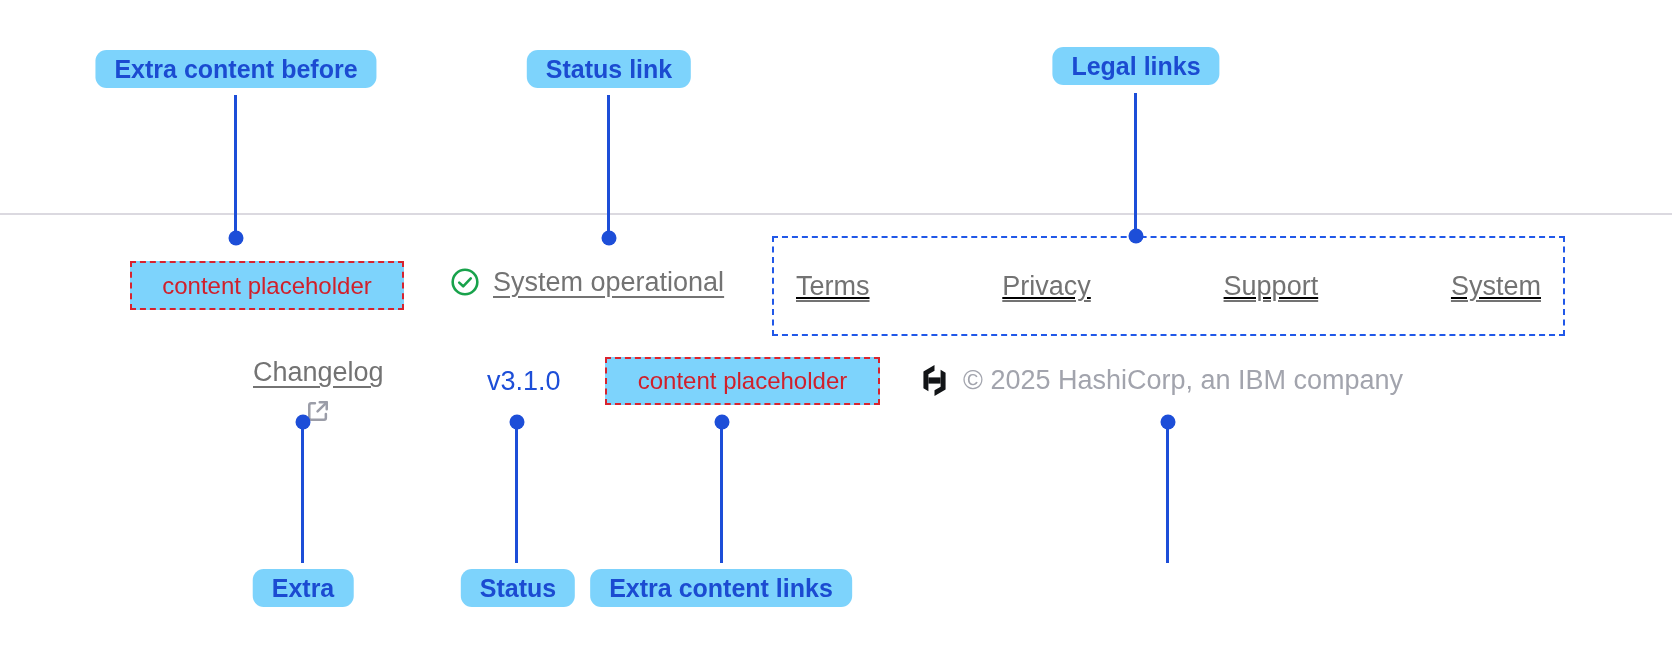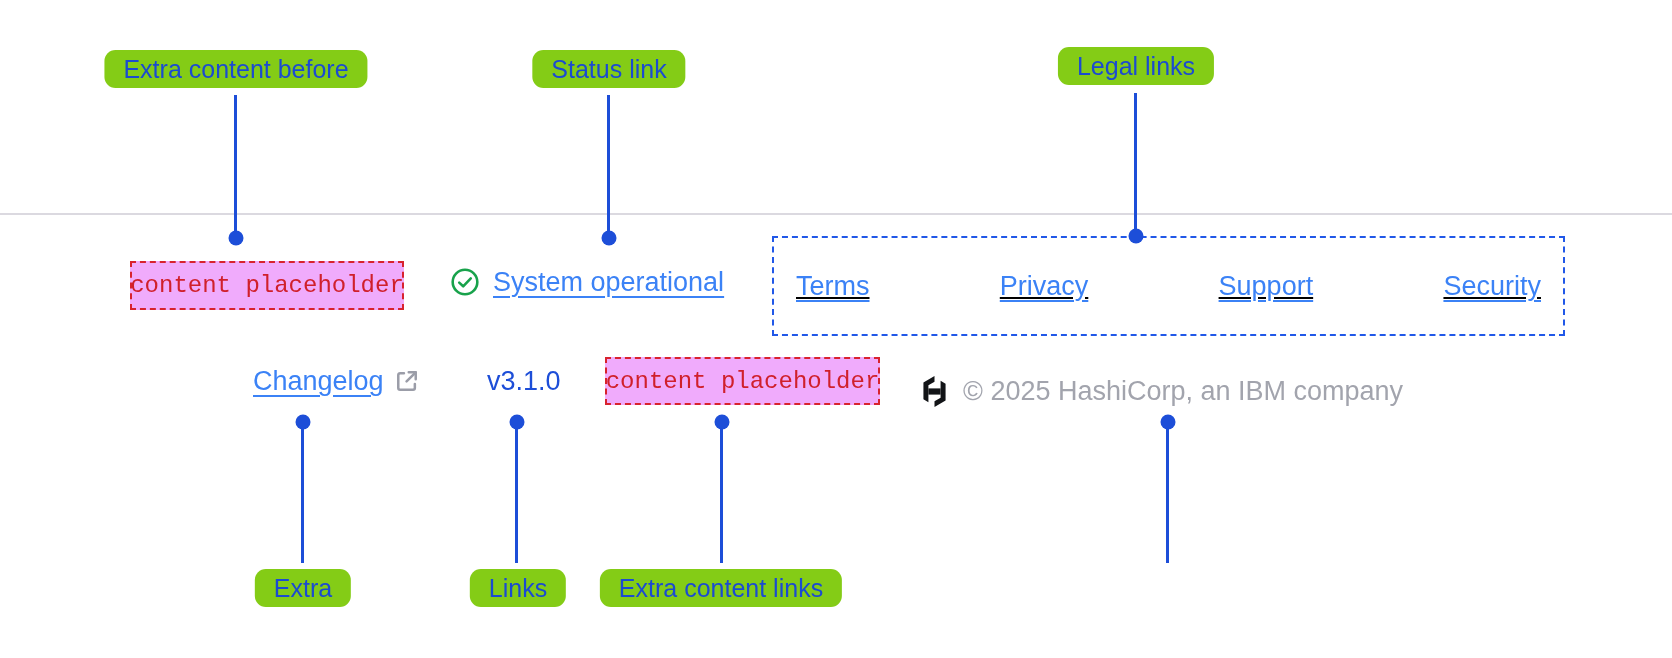--- a/index.html
+++ b/index.html
@@ -5,21 +5,21 @@
   html,body{margin:0;padding:0;background:#ffffff;}
   .canvas{
     position:relative;width:1672px;height:658px;background:#ffffff;overflow:hidden;
     font-family:"Liberation Sans","DejaVu Sans",sans-serif;
   }
   .divider{position:absolute;left:0;top:213px;width:1672px;height:2px;background:#dbd9e0;}
 
   
   .pill{
     position:absolute;transform:translateX(-50%);
-    background:#84cc16;color:#1b4bd1;font-size:25px;font-weight:400;
+    background:#7dd3fc;color:#1b4bd1;font-size:25px;font-weight:700;
     padding:6px 19px;border-radius:11px;white-space:nowrap;line-height:1.05;
   }
   .pill.p-before{left:236px;top:50px;}
   .pill.p-status{left:609px;top:50px;}
   .pill.p-legal{left:1136px;top:47px;}
   .pill.p-links{left:303px;top:569px;}
   .pill.p-items{left:518px;top:569px;}
   .pill.p-after{left:721px;top:569px;}
   .pill.p-copyright{left:1168px;top:568px;}
 
@@ -37,41 +37,41 @@
   .d-status{left:609px;top:238px;}
   .d-legal{left:1136px;top:236px;}
   .d-links{left:303px;top:422px;}
   .d-items{left:517px;top:422px;}
   .d-after{left:722px;top:422px;}
   .d-copyright{left:1168px;top:422px;}
 
   
   .placeholder{
     position:absolute;display:flex;align-items:center;justify-content:center;
-    border:2px dashed #d8232e;background:#f0abfc;color:#d0202b;
-    font-family:Liberation Mono, monospace;font-size:24px;
+    border:2px dashed #d8232e;background:#7dd3fc;color:#d0202b;
+    font-family:Liberation Sans, sans-serif;font-size:24px;
     box-sizing:border-box;white-space:nowrap;text-align:center;
   }
   .ph-before{left:130px;top:261px;width:274px;height:49px;}
   .ph-after{left:605px;top:357px;width:275px;height:48px;}
 
   .status{position:absolute;left:450px;top:260px;height:44px;display:flex;align-items:center;gap:13px;}
   .glink{
-    color:#3b82f6;font-size:27px;text-decoration:underline;
+    color:#737373;font-size:27px;text-decoration:underline;
     text-decoration-thickness:2px;text-underline-offset:5px;white-space:nowrap;cursor:pointer;
   }
   .legal-box{
     position:absolute;left:772px;top:236px;width:793px;height:100px;
     border:2px dashed #2158e8;box-sizing:border-box;
     display:flex;align-items:center;justify-content:space-between;padding:0 22px;text-decoration:underline;
   }
-  .row2-link{position:absolute;left:253px;top:357px;height:48px;display:flex;align-items:center;gap:11px;}
+  .row2-link{position:absolute;left:253px;top:357px;height:48px;display:flex;align-items:center;gap:11px;flex-direction:column;}
   .version{position:absolute;left:487px;top:357px;height:48px;display:flex;align-items:center;
     color:#1d4ed8;font-size:27px;}
-  .copyright{position:absolute;left:921px;top:366px;height:50px;display:flex;align-items:center;gap:15px;
+  .copyright{position:absolute;left:921px;top:355px;height:50px;display:flex;align-items:center;gap:15px;
     color:#a2a4ad;font-size:27px;white-space:nowrap;text-align:right;}
   .icon{display:inline-flex;flex:none;}
 </style>
 </head>
 <body>
 
 <div class="canvas">
 
   <div class="divider"></div>
 
@@ -86,21 +86,21 @@
         <path d="M8.6 14.6 L12.3 18 L19.4 10.6" stroke="#18a24b" stroke-width="2.4" stroke-linecap="round" stroke-linejoin="round"></path>
       </svg>
     </span>
     <span class="glink">System operational</span>
   </div>
 
   <div class="legal-box">
     <span class="glink">Terms</span>
     <span class="glink">Privacy</span>
     <span class="glink">Support</span>
-    <span class="glink">Security</span>
+    <span class="glink">System</span>
   </div>
 
   <div class="row2-link">
     <span class="glink">Changelog</span>
     <span class="icon">
       <svg width="24" height="24" viewBox="0 0 22 22" fill="none" stroke="#9b9da8" stroke-width="2.3" stroke-linecap="round" stroke-linejoin="round">
         <path d="M8.2 3.8 H4.6 C3.7 3.8 3 4.5 3 5.4 V17.4 C3 18.3 3.7 19 4.6 19 H16.6 C17.5 19 18.2 18.3 18.2 17.4 V13.8"></path>
         <path d="M12.6 3 H19 V9.4"></path>
         <path d="M19 3 L10.6 11.4"></path>
       </svg>
@@ -139,16 +139,16 @@
   <div class="dot d-legal"></div>
   <div class="dot d-links"></div>
   <div class="dot d-items"></div>
   <div class="dot d-after"></div>
   <div class="dot d-copyright"></div>
 
   <div class="pill p-before">Extra content before</div>
   <div class="pill p-legal">Legal links</div>
   <div class="pill p-status">Status link</div>
   <div class="pill p-links">Extra</div>
-  <div class="pill p-items">Links</div>
+  <div class="pill p-items">Status</div>
   <div class="pill p-after">Extra content links</div>
 
 </div>
 
 </body></html>

